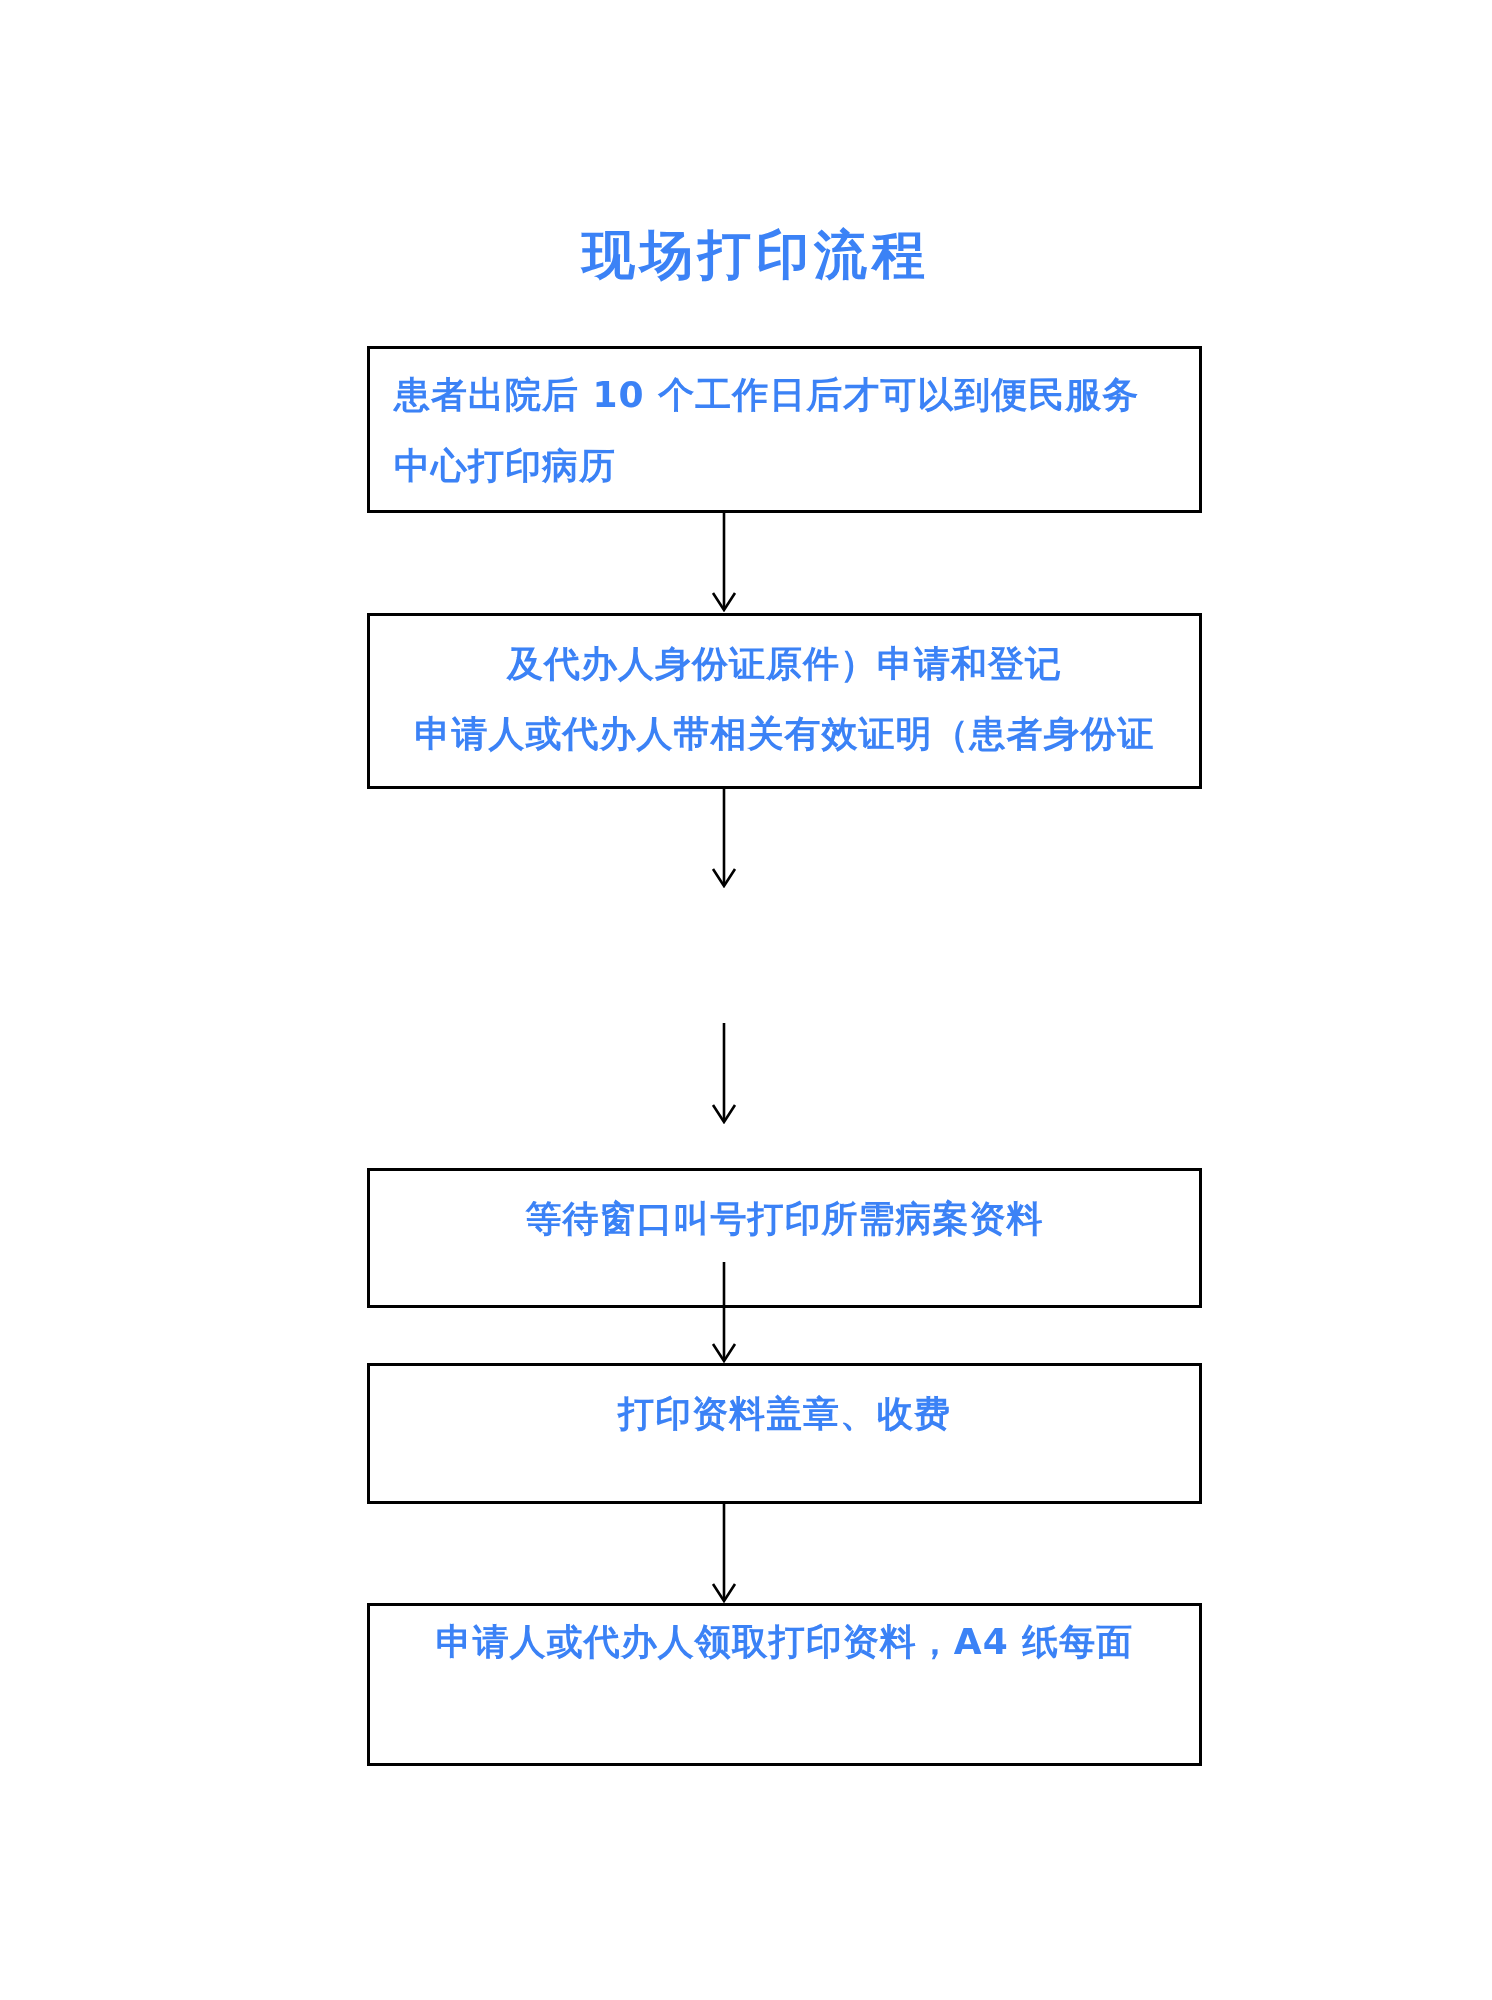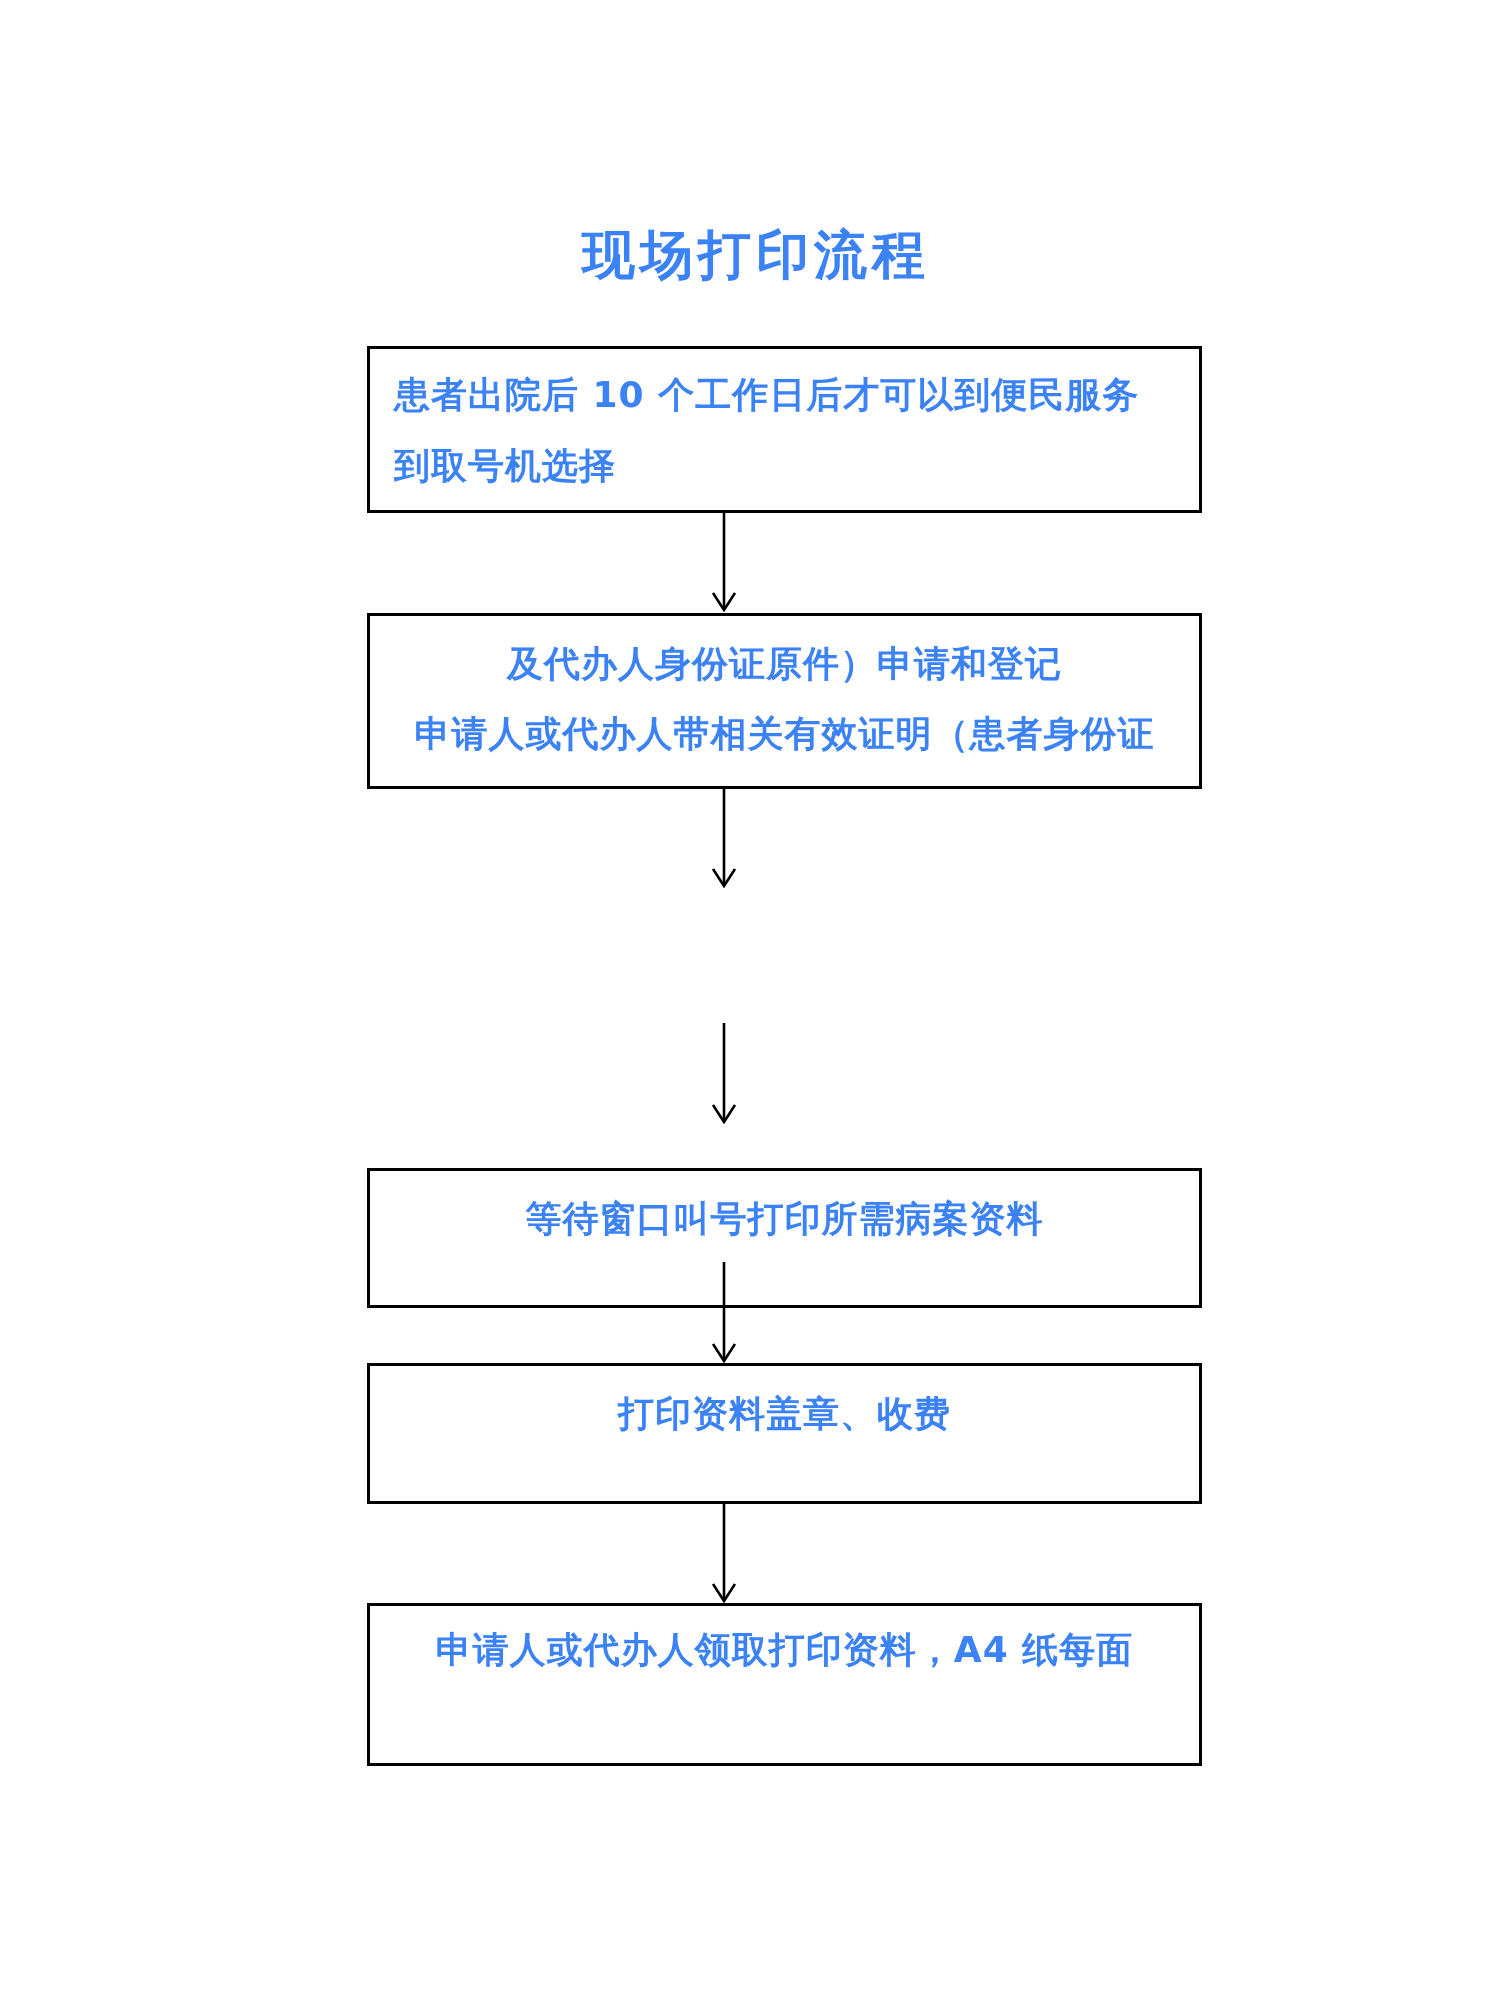--- a/index.html
+++ b/index.html
@@ -37,21 +37,21 @@
     line-height: 70px;
     padding: 12px 24px 0 24px;
     text-align: center;
     letter-spacing: 1px;
   }
   .box-1 { top: 346px;  height: 167px; text-align: left; padding-top: 10px; }
   .box-2 { top: 613px;  height: 176px; }
   .box-3 { top: 889px;  height: 136px; }
   .box-4 { top: 1168px; height: 140px; }
   .box-5 { top: 1363px; height: 141px; }
-  .box-6 { top: 1603px; height: 163px; padding-top: 8px; }
+  .box-6 { top: 1603px; height: 163px; padding-top: 0; }
   .step-line { min-height: 70px; }
   .latin {
     font-family: "DejaVu Sans", "Liberation Sans", sans-serif;
     font-weight: 700;
   }
   .arrow {
     position: absolute;
     left: 694px;
     width: 40px;
     height: 101px;
@@ -69,21 +69,21 @@
 </style>
 </head>
 <body>
 
 <div class="page">
 
   <h1 class="title">现场打印流程</h1>
 
   <section class="box box-1">
     <div class="step-line">患者出院后 <span class="latin">10</span> 个工作日后才可以到便民服务</div>
-    <div class="step-line">到取号机选择</div>
+    <div class="step-line">中心打印病历</div>
   </section>
 
   <svg class="arrow arrow-1" viewBox="0 0 40 101">
     <line x1="20" y1="0" x2="20" y2="97"></line>
     <polyline points="9,82 20,99 31,82"></polyline>
   </svg>
 
   <section class="box box-2">
     <div class="step-line">及代办人身份证原件）申请和登记</div>
     <div class="step-line">申请人或代办人带相关有效证明（患者身份证</div>

